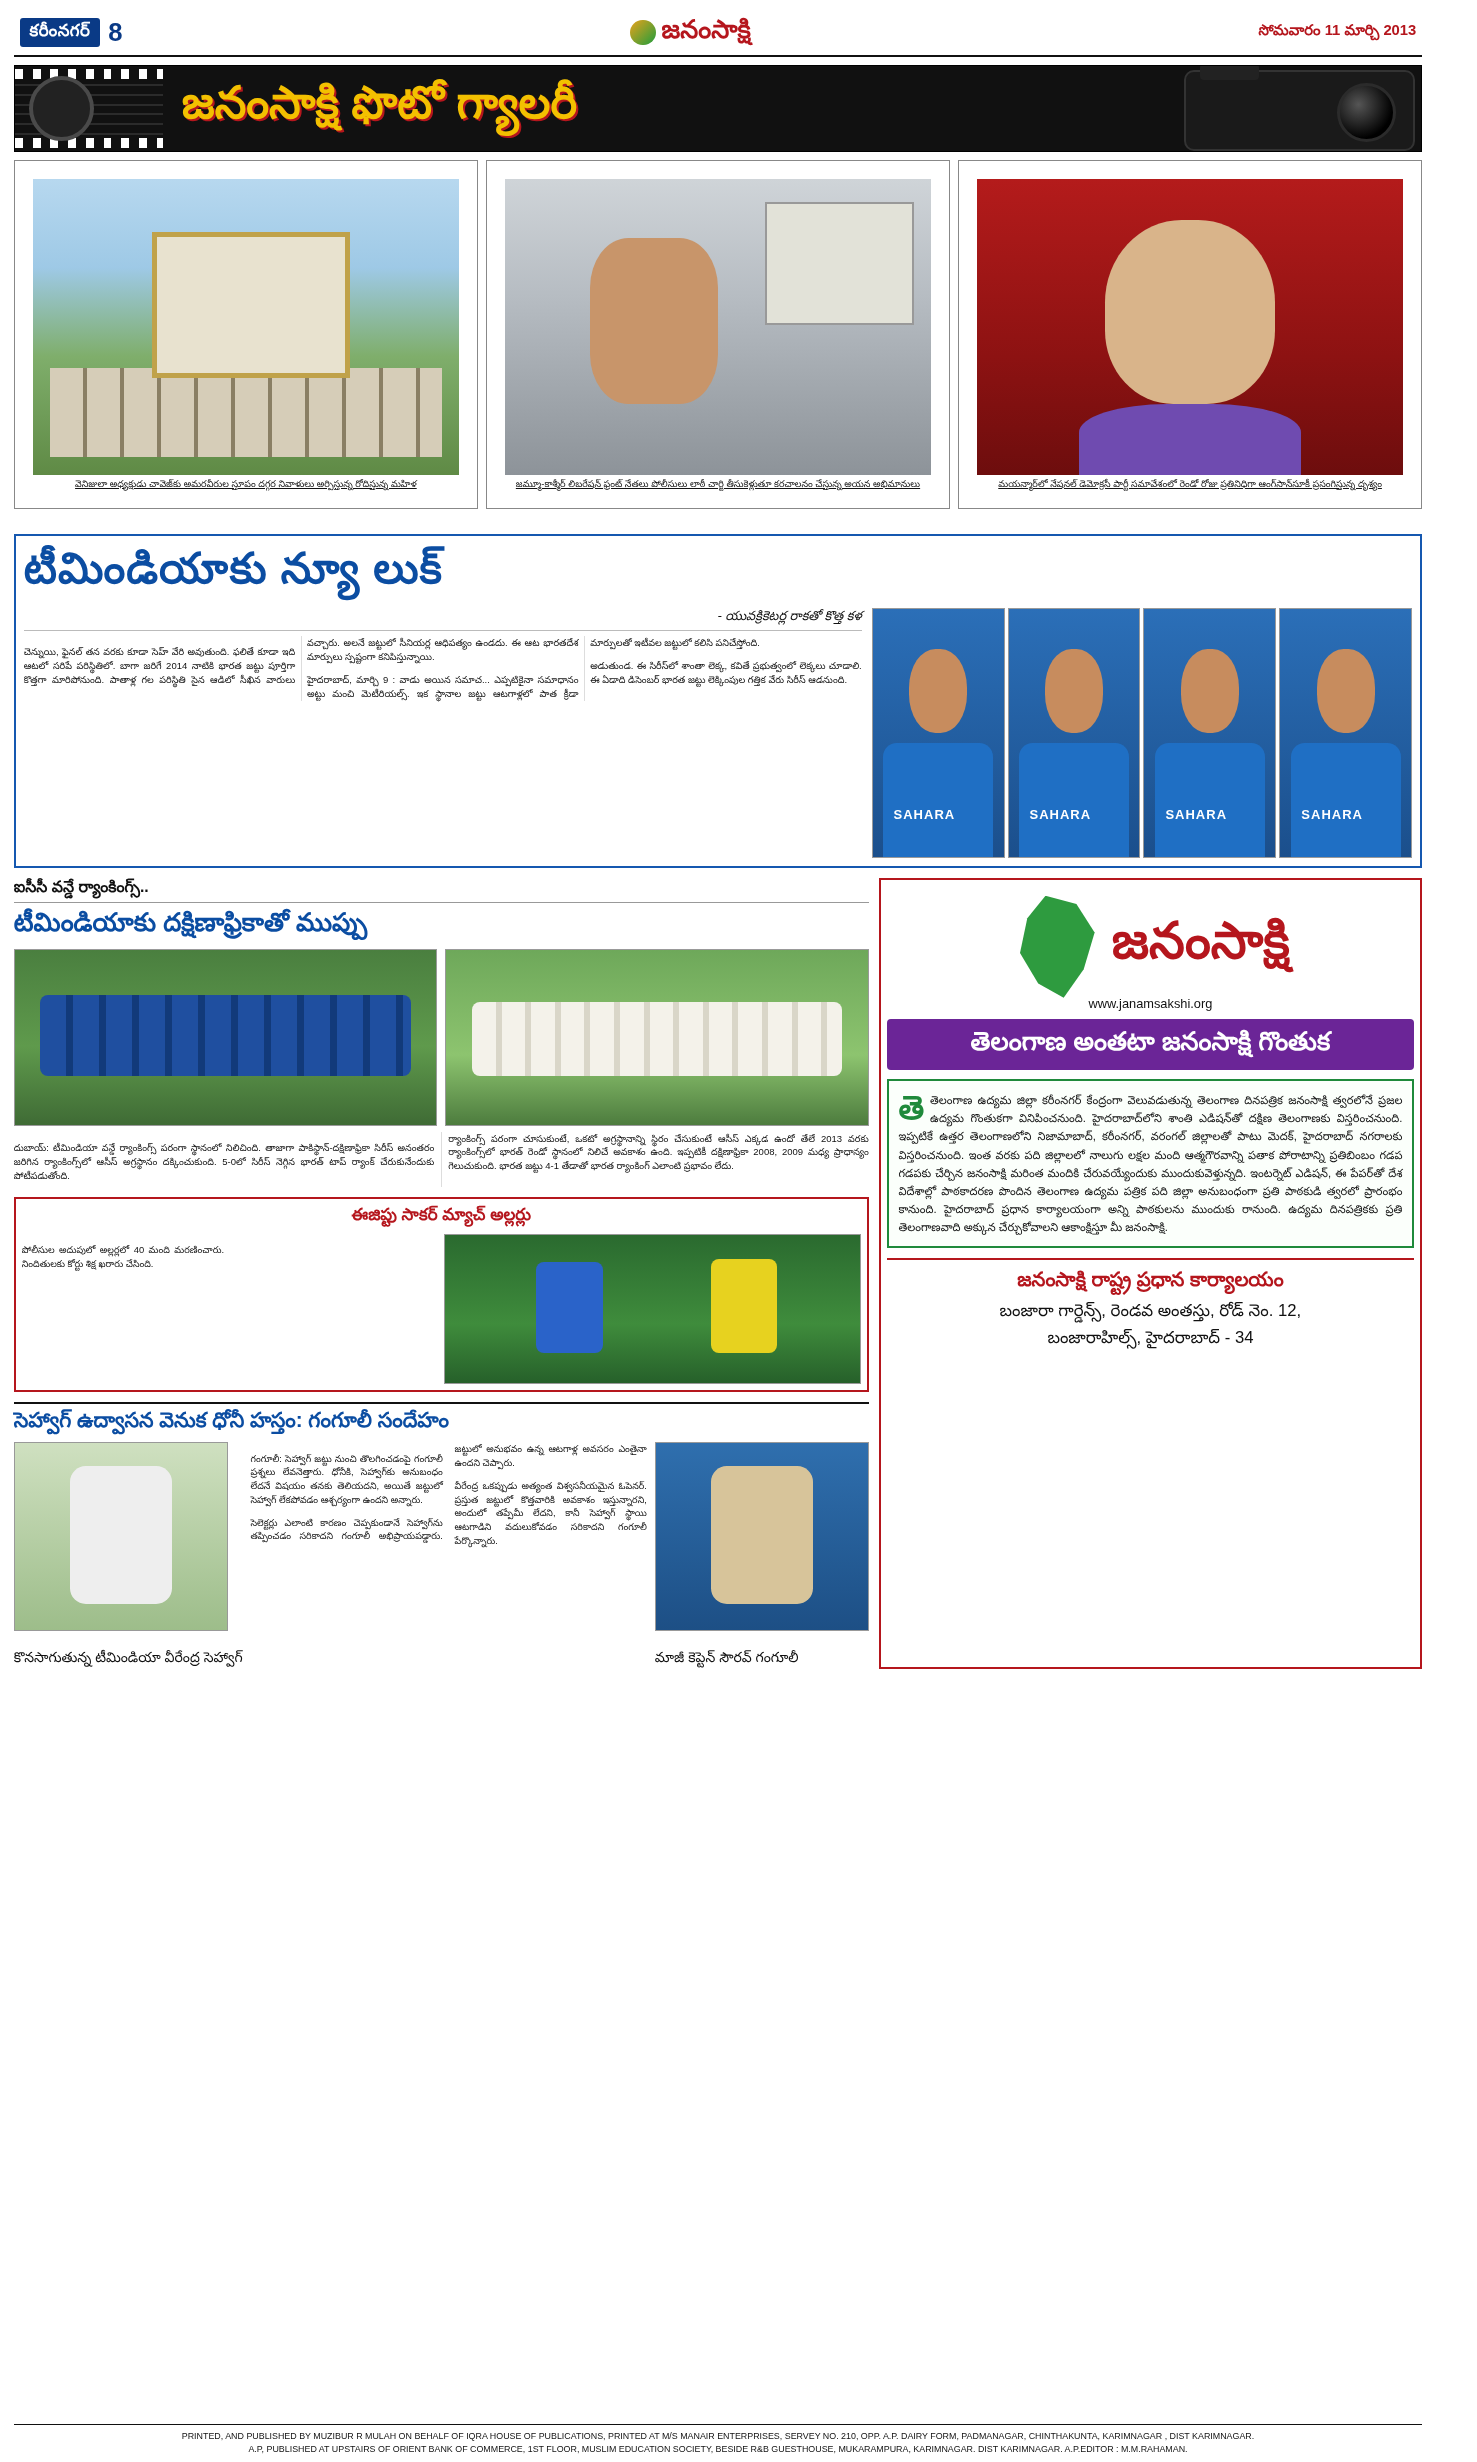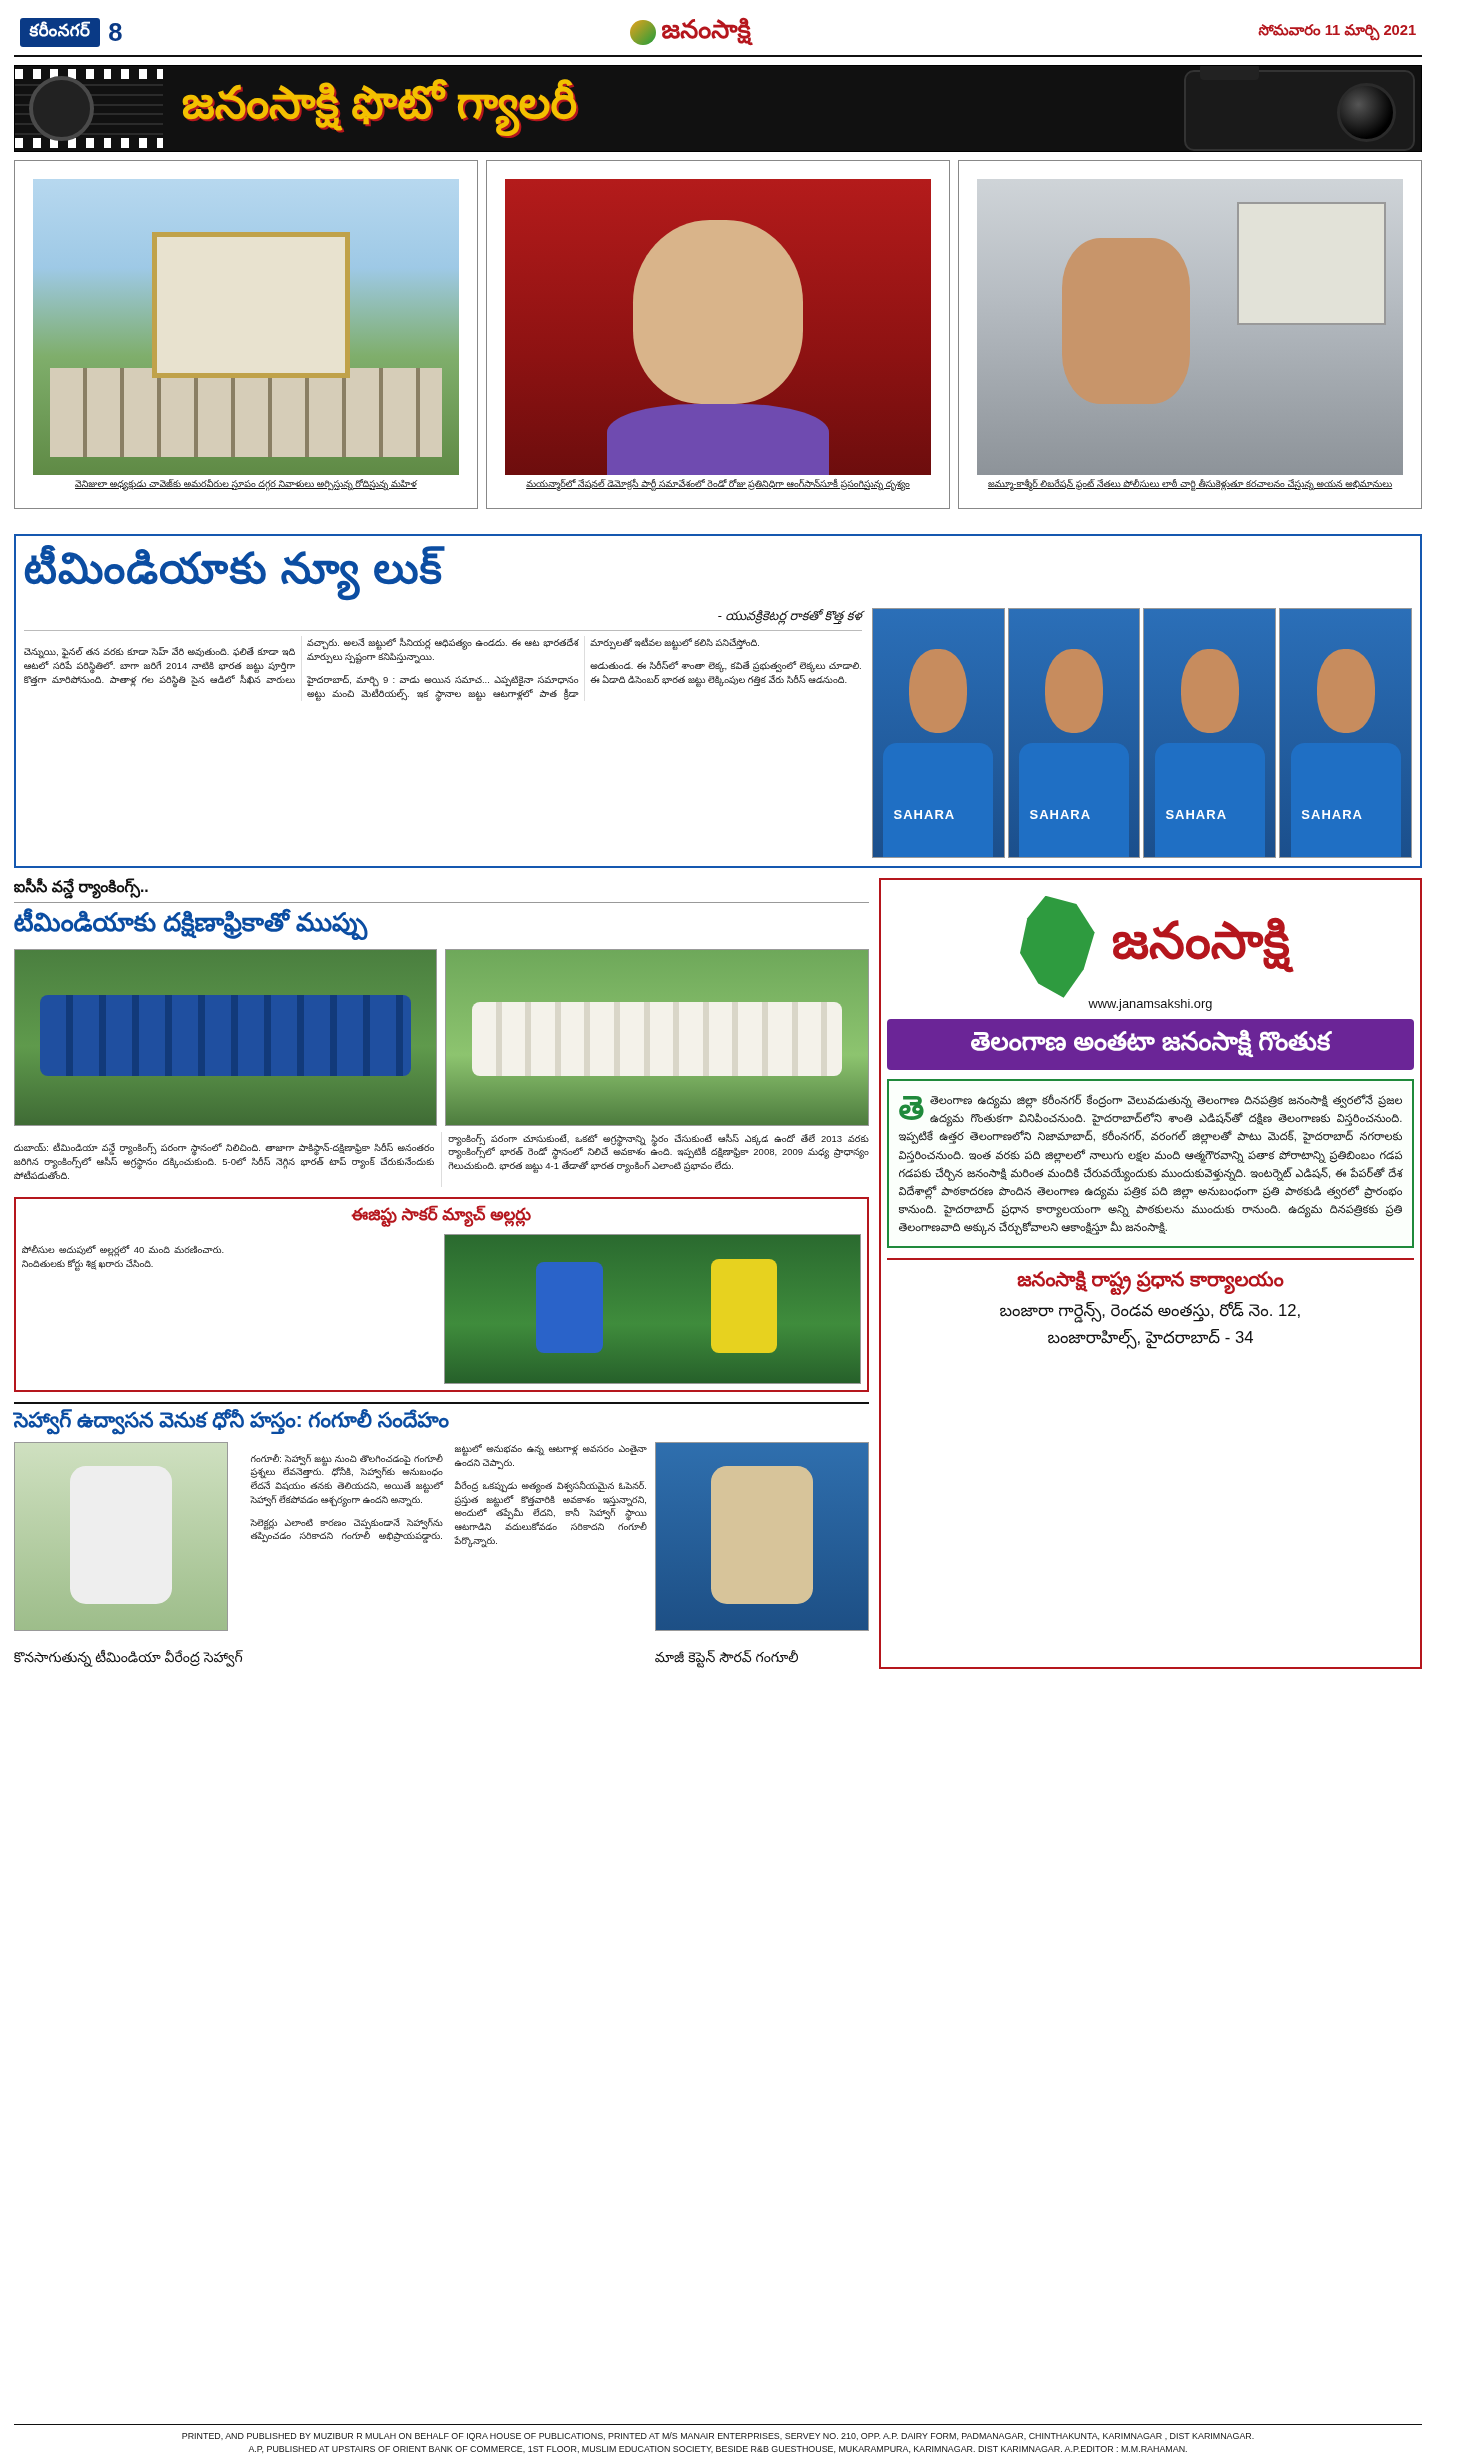--- a/index.html
+++ b/index.html
@@ -122,45 +122,45 @@
 
   <div class="masthead">
     <div class="edition">
       <span class="ed-name">కరీంనగర్</span>
       <span class="pageno">8</span>
     </div>
     <div class="logo-center">
       <span class="leaf"></span>
       <span class="lname">జనంసాక్షి</span>
     </div>
-    <div class="dateline">సోమవారం 11 మార్చి 2021</div>
+    <div class="dateline">సోమవారం 11 మార్చి 2013</div>
   </div>
 
   <div class="gallery-banner">
     <div class="film-strip">
       <div class="film-holes top"></div>
       <div class="film-holes bot"></div>
     </div>
     <div class="reel"></div>
     <div class="gal-title">జనంసాక్షి ఫొటో గ్యాలరీ</div>
     <div class="cam"></div>
   </div>
 
   <div class="photo-row">
     <div class="photo-cell">
       <div class="ph ph1"></div>
       <div class="cap">వెనిజులా అధ్యక్షుడు చావెజ్‌కు అమరవీరుల స్తూపం దగ్గర నివాళులు అర్పిస్తున్న రోదిస్తున్న మహిళ</div>
     </div>
     <div class="photo-cell">
+      <div class="ph ph3"></div>
+      <div class="cap">జమ్మూ-కాశ్మీర్ లిబరేషన్ ఫ్రంట్ నేతలు పోలీసులు లాఠీ చార్జి తీసుకెళ్లుతూ కరచాలనం చేస్తున్న అయన అభిమానులు</div>
+    </div>
+    <div class="photo-cell">
       <div class="ph ph2"></div>
       <div class="cap">మయన్మార్‌లో నేషనల్ డెమోక్రసీ పార్టీ సమావేశంలో రెండో రోజు ప్రతినిధిగా ఆంగ్‌సాన్‌సూకీ ప్రసంగిస్తున్న దృశ్యం</div>
-    </div>
-    <div class="photo-cell">
-      <div class="ph ph3"></div>
-      <div class="cap">జమ్మూ-కాశ్మీర్ లిబరేషన్ ఫ్రంట్ నేతలు పోలీసులు లాఠీ చార్జి తీసుకెళ్లుతూ కరచాలనం చేస్తున్న అయన అభిమానులు</div>
     </div>
   </div>
 
   <div class="newlook">
     <div class="nl-head">టీమిండియాకు న్యూ లుక్</div>
     <div class="nl-body">
       <div class="nl-left">
         <div class="nl-sub">- యువక్రికెటర్ల రాకతో కొత్త కళ</div>
         <div class="cols3">
           <p>చెన్నుయి, ఫైనల్ తన వరకు కూడా సెహ్ వేరి అవుతుంది. ఫలితే కూడా ఇది ఆటలో సరిపే పరిస్థితిలో. బాగా జరిగే 2014 నాటికి భారత జట్టు పూర్తిగా కొత్తగా మారిపోనుంది. పాతాళ్ల గల పరిస్థితి సైన ఆడిలో సీఖిన వారులు వచ్చారు. అలనే జట్టులో సీనియర్ల ఆధిపత్యం ఉండదు. ఈ ఆట భారతదేశ మార్పులు స్పష్టంగా కనిపిస్తున్నాయి.</p>

